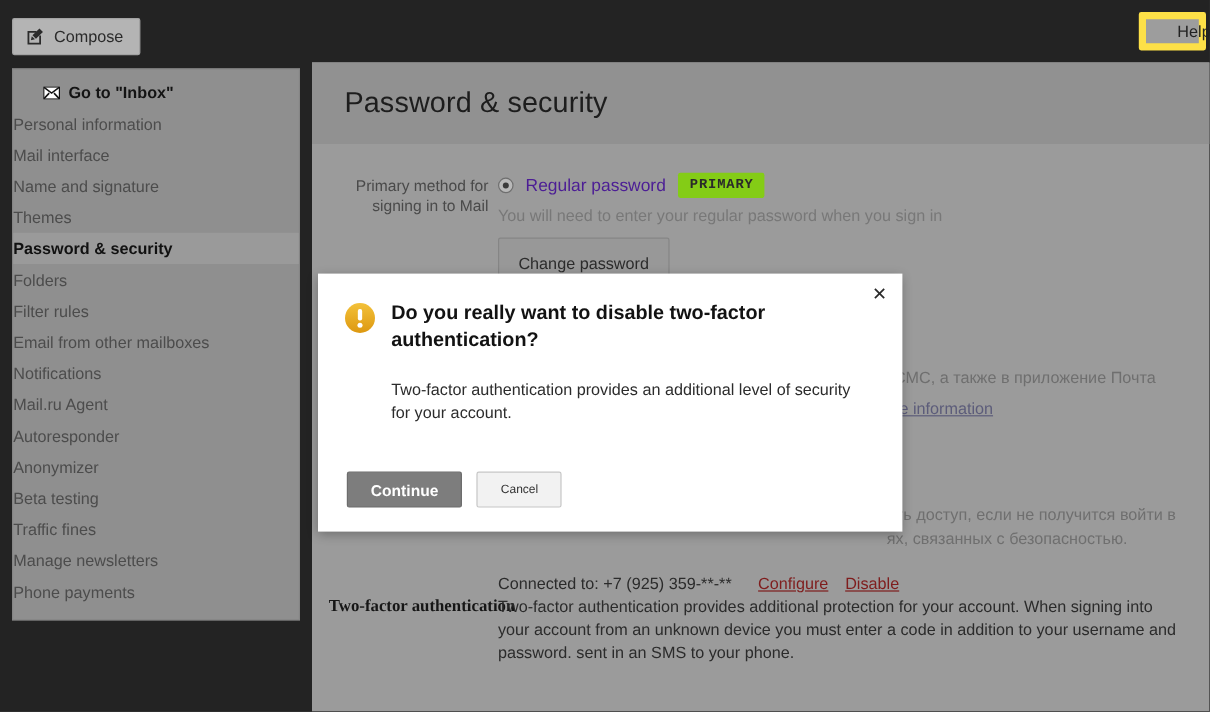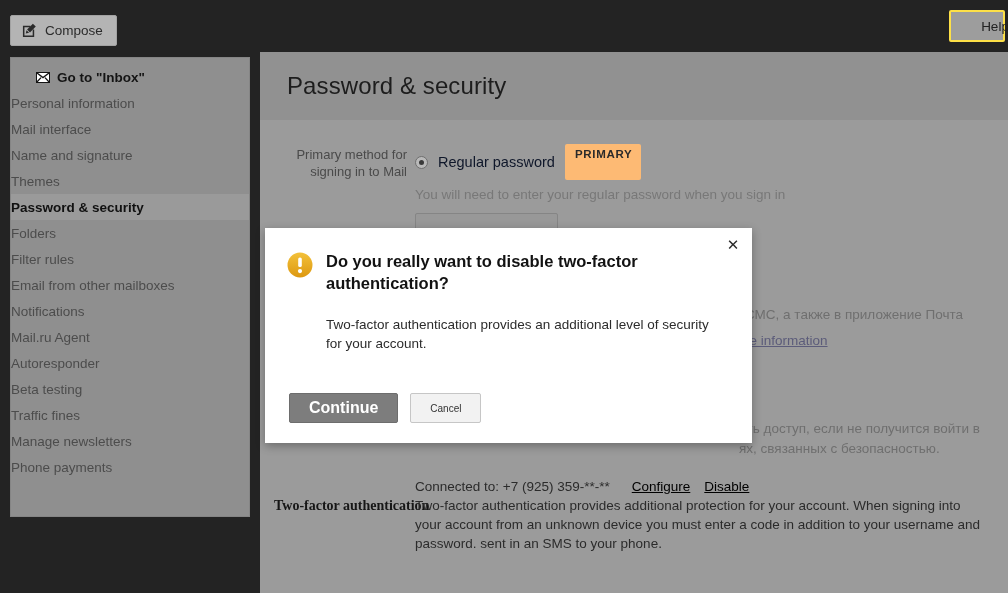--- a/index.html
+++ b/index.html
@@ -32,21 +32,21 @@
     font-size: 13.5px;
     cursor: default;
     justify-content: space-between;
   }
   .compose-ico { width: 15px; height: 15px; display: block; }
   .btn-help {
     position: absolute; right: 3px; top: 10px;
     width: 56px; height: 32px;
     display: flex; align-items: center; justify-content: center;
     background: #9d9d9d;
-    border: 2px solid #fde047;
+    border: 6px solid #fde047;
     border-radius: 2px;
     color: #222;
     font-size: 13.5px;
     cursor: default;
     padding-left: 36px;
   }
 
   
   #sidebar {
     position: absolute; left: 10px; top: 57px;
@@ -105,29 +105,30 @@
   .radio {
     width: 13px; height: 13px; border-radius: 50%;
     background: #b9b9b9; border: 1px solid #6f6f6f;
     position: relative; flex: none;
   }
   .radio::after {
     content: ""; position: absolute;
     left: 3px; top: 3px; width: 5px; height: 5px;
     border-radius: 50%; background: #3a3a3a;
   }
-  .pm-name { font-size: 14.5px; color: #0f172a; }
+  .pm-name { font-size: 14.5px; color: #4c1d95; }
   .badge-primary {
-    background: #fdba74;
+    background: #84cc16;
     color: #2a2a2a;
     font-size: 11.5px;
     font-weight: bold;
     letter-spacing: .7px;
-    padding: 4px 9px 20px 10px;
-    border-radius: 2px;
+    padding: 4px 9px 4px 10px;
+    border-radius: 2px;
+    font-family: Liberation Mono, monospace;
   }
   .pm-desc {
     margin-top: 7px;
     font-size: 13.5px;
     color: #787878;
   }
   .btn-change {
     margin-top: 11px;
     display: inline-flex; align-items: center; justify-content: center;
     height: 42px; padding: 0 16px;
@@ -160,21 +161,21 @@
   }
   .tfa-body {
     position: absolute; left: 155px; top: 425px;
     width: 570px;
     font-size: 13.5px;
     color: #2b2b2b;
     line-height: 19px;
   }
   .tfa-line1 { display: flex; align-items: baseline; gap: 0; }
   .tfa-link {
-    color: #000000;
+    color: #7f1d1d;
     text-decoration: underline;
     cursor: default;
   }
   .gap-l { margin-left: 22px; }
   .gap-s { margin-left: 14px; }
 
   
   #modal {
     position: absolute; left: 265px; top: 228px;
     width: 487px; height: 215px;
@@ -212,21 +213,21 @@
     position: absolute; left: 24px; top: 165px;
     display: flex; gap: 12px;
   }
   .btn-continue {
     height: 30px; padding: 0 19px;
     display: flex; align-items: center; justify-content: center;
     background: #7d7d7d;
     border: 1px solid #6d6d6d;
     border-radius: 2px;
     color: #ffffff;
-    font-size: 16px;
+    font-size: 13px;
     font-weight: bold;
     cursor: default;
   }
   .btn-cancel {
     height: 30px; padding: 0 19px;
     display: flex; align-items: center; justify-content: center;
     background: #f2f2f2;
     border: 1px solid #c6c6c6;
     border-radius: 2px;
     color: #333;
@@ -286,20 +287,23 @@
         <span>Email from other mailboxes</span>
       </div>
     <div class="side-item">
         <span>Notifications</span>
       </div>
     <div class="side-item">
         <span>Mail.ru Agent</span>
       </div>
     <div class="side-item">
         <span>Autoresponder</span>
+      </div>
+    <div class="side-item">
+        <span>Anonymizer</span>
       </div>
     <div class="side-item">
         <span>Beta testing</span>
       </div>
     <div class="side-item">
         <span>Traffic fines</span>
       </div>
     <div class="side-item">
         <span>Manage newsletters</span>
       </div>

